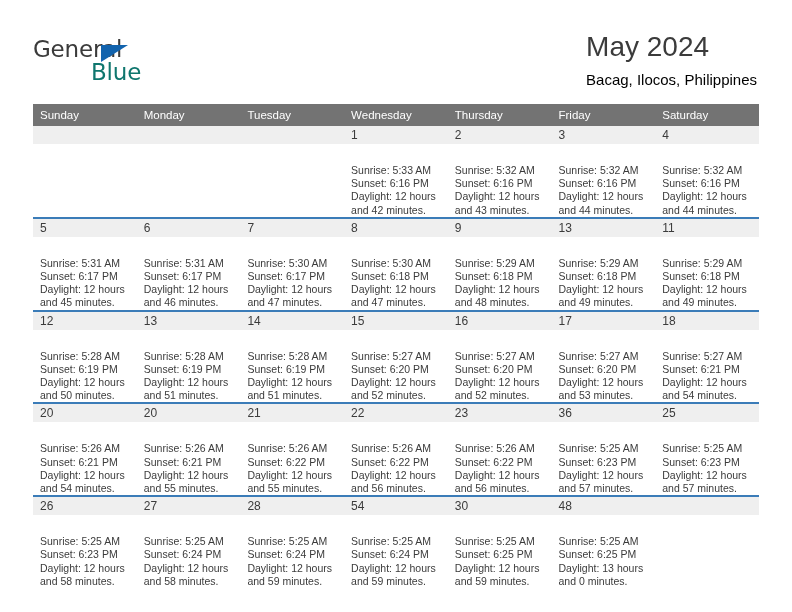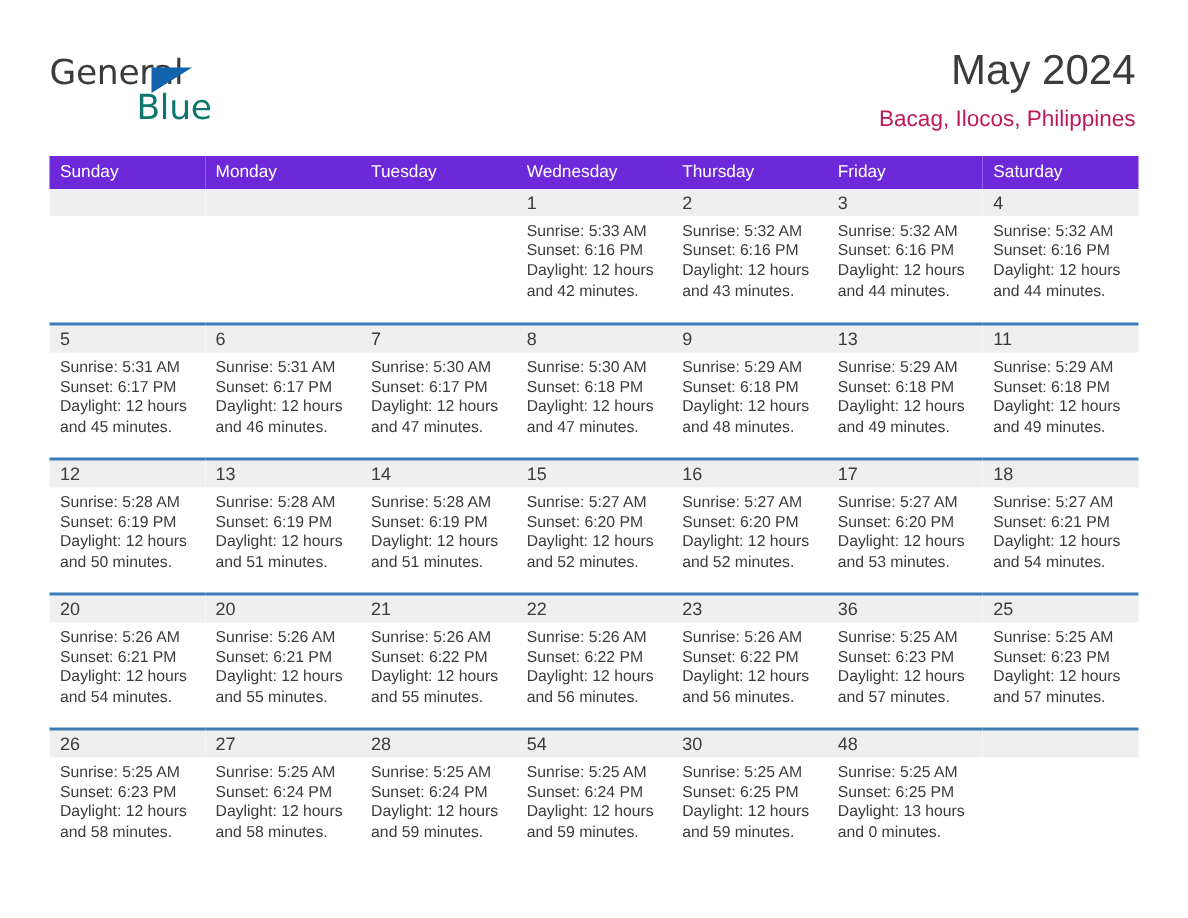--- a/index.html
+++ b/index.html
@@ -59,51 +59,50 @@
     top: 23px;
     font-size: 23px;
     color: #0f766e;
     letter-spacing: -0.2px;
     font-family: "DejaVu Sans", sans-serif;
   }
   .title-block {
     position: absolute;
     right: 35px;
     top: 30px;
-    text-align: right;
   }
   .cal-title {
     font-size: 28px;
     color: #3b3b3b;
     font-weight: normal;
     line-height: 34px;
     white-space: nowrap;
   }
   .cal-sub {
     margin-top: 7px;
     font-size: 15px;
-    color: #be185d;
+    color: #000000;
     line-height: 18px;
     white-space: nowrap;
   }
 
   
   .calendar {
     position: absolute;
     left: 33px;
     top: 104px;
     width: 726px;
   }
   table.cal {
     width: 726px;
     border-collapse: collapse;
     table-layout: fixed;
   }
   table.cal th {
-    background: #6d28d9;
+    background: #737373;
     color: #ffffff;
     font-size: 11.5px;
     font-weight: normal;
     text-align: left;
     padding: 5px 0 5px 7px;
     height: 12px;
     box-sizing: border-box;
   }
   td.daycell {
     vertical-align: top;
@@ -126,20 +125,21 @@
     box-sizing: border-box;
   }
   .daycell.empty .daynum-band {
     background: #efefef;
   }
   .info {
     padding: 4px 6px 0 7px;
     font-size: 10.5px;
     line-height: 13.2px;
     color: #3b3b3b;
+    margin-top: 16px;
   }
   .info div {
     white-space: nowrap;
   }
 </style>
 </head>
 <body>
 
 <div class="page">
 

